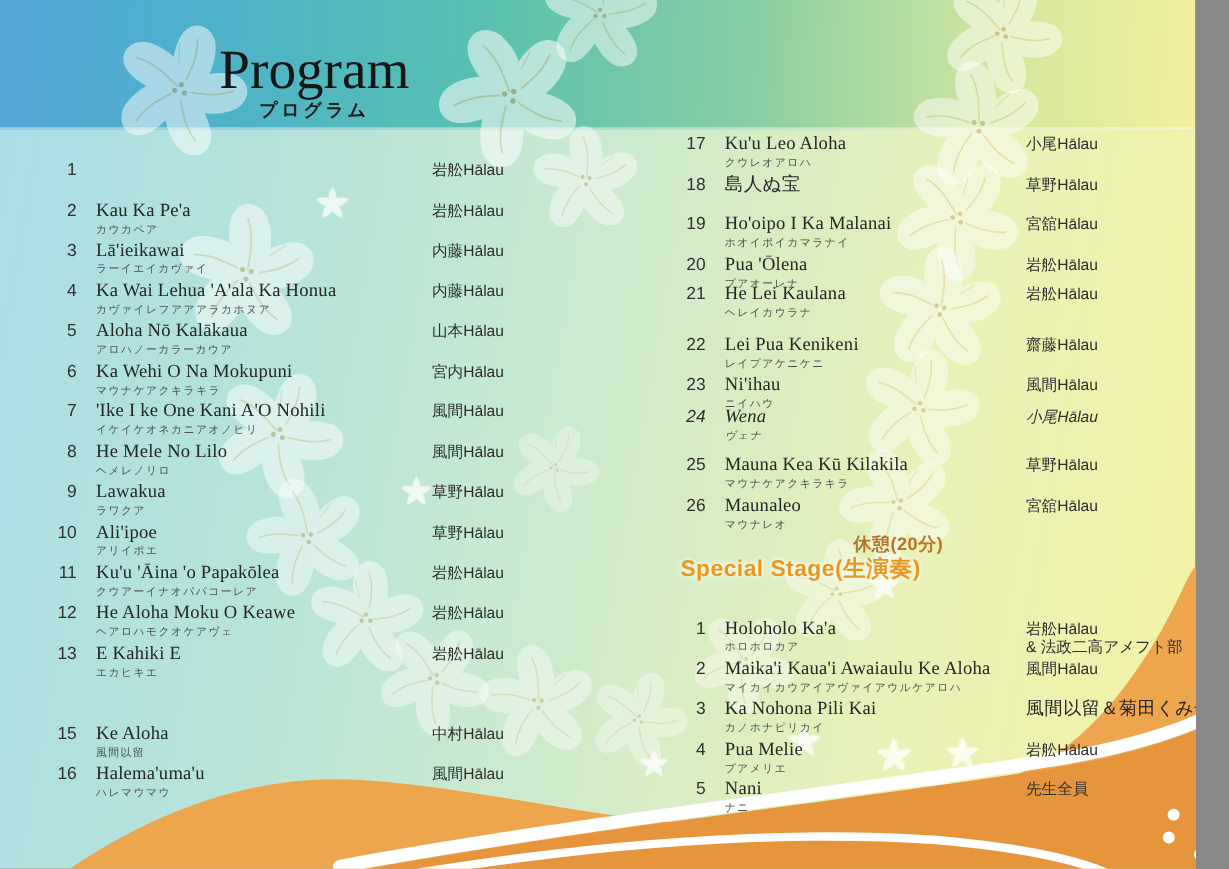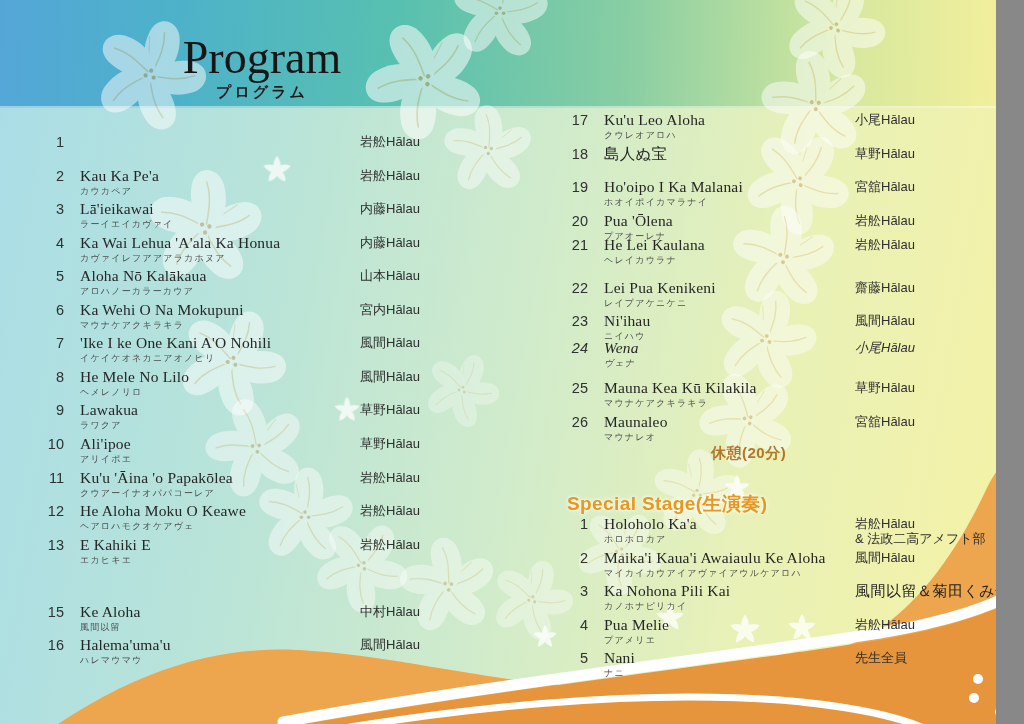--- a/index.html
+++ b/index.html
@@ -25,21 +25,21 @@
   .no{position:absolute;left:0;top:1px;width:26px;text-align:right;font-size:14.5px;color:#303030;}
   .tt{position:absolute;left:42px;top:0;white-space:nowrap;}
   .t{display:block;font-family:"Liberation Serif","DejaVu Serif",serif;font-size:15.5px;line-height:17px;color:#262626;letter-spacing:.2px;}
   .k{display:block;font-size:9px;line-height:10px;color:#4e4e4e;letter-spacing:1.2px;margin-top:2px;}
   .h{position:absolute;top:1px;font-size:13px;line-height:15px;color:#2e2e2e;white-space:nowrap;}
   #col-left .h{left:322px;}
   #col-right .h,#col-special .h{left:293px;}
   .h.em{font-size:15px;letter-spacing:.5px;color:#222;}
   .break-label{position:absolute;left:711px;top:444px;font-size:15px;font-weight:bold;letter-spacing:.5px;color:var(--break-color,#b5752a);}
   .special-heading{
-    position:absolute;left:567px;top:491px;font-size:19px;font-weight:bold;letter-spacing:.4px;
+    position:absolute;left:567px;top:461px;font-size:19px;font-weight:bold;letter-spacing:.4px;
     color:var(--accent,#e8971f);
     text-shadow:0 0 3px rgba(255,255,255,.9),0 0 6px rgba(255,255,255,.7);
   }
   .wave-light{fill:var(--wave-light,#f5c981);}
   .wave-main{fill:var(--wave-main,#eda64e);}
   .wave-deep{fill:var(--wave-deep,#e6953c);}
 </style>
 </head>
 <body>
 

